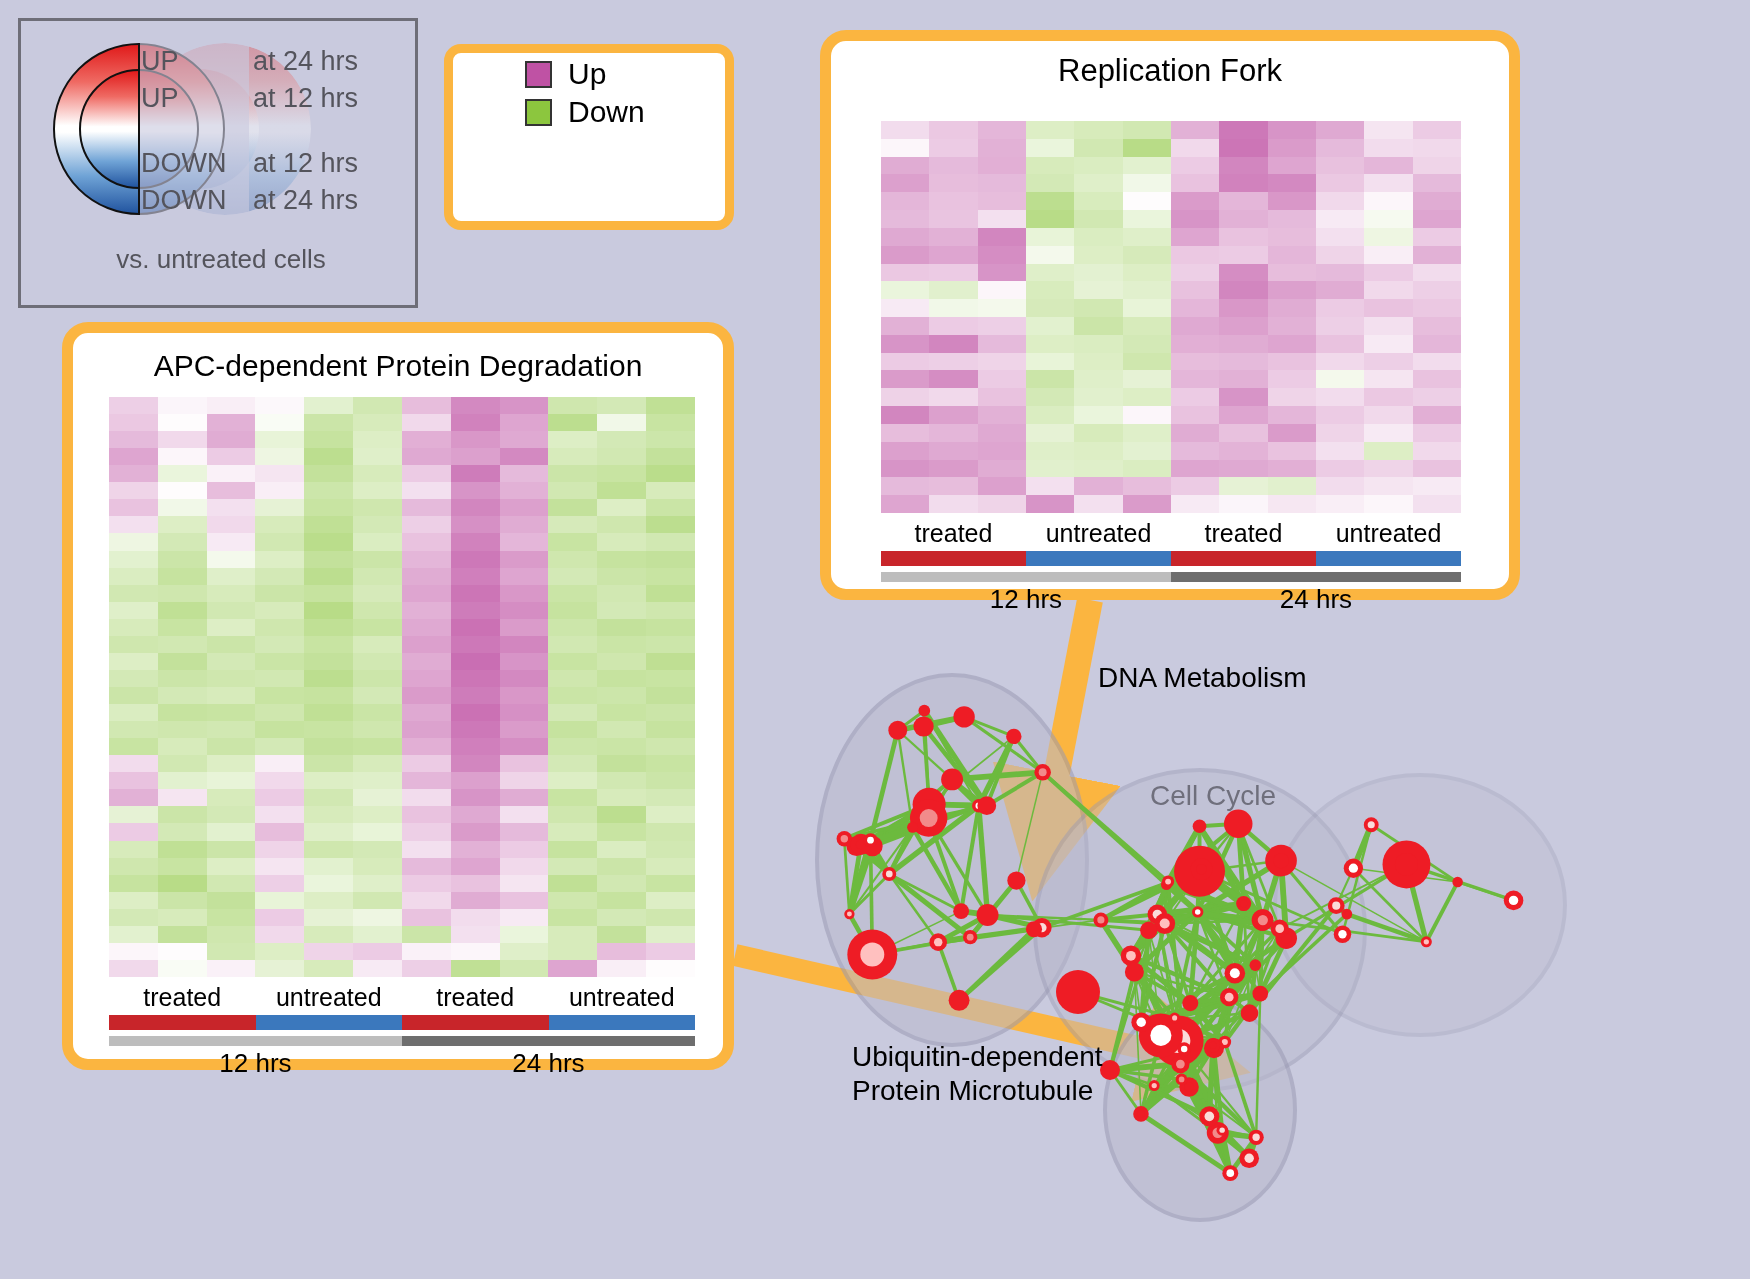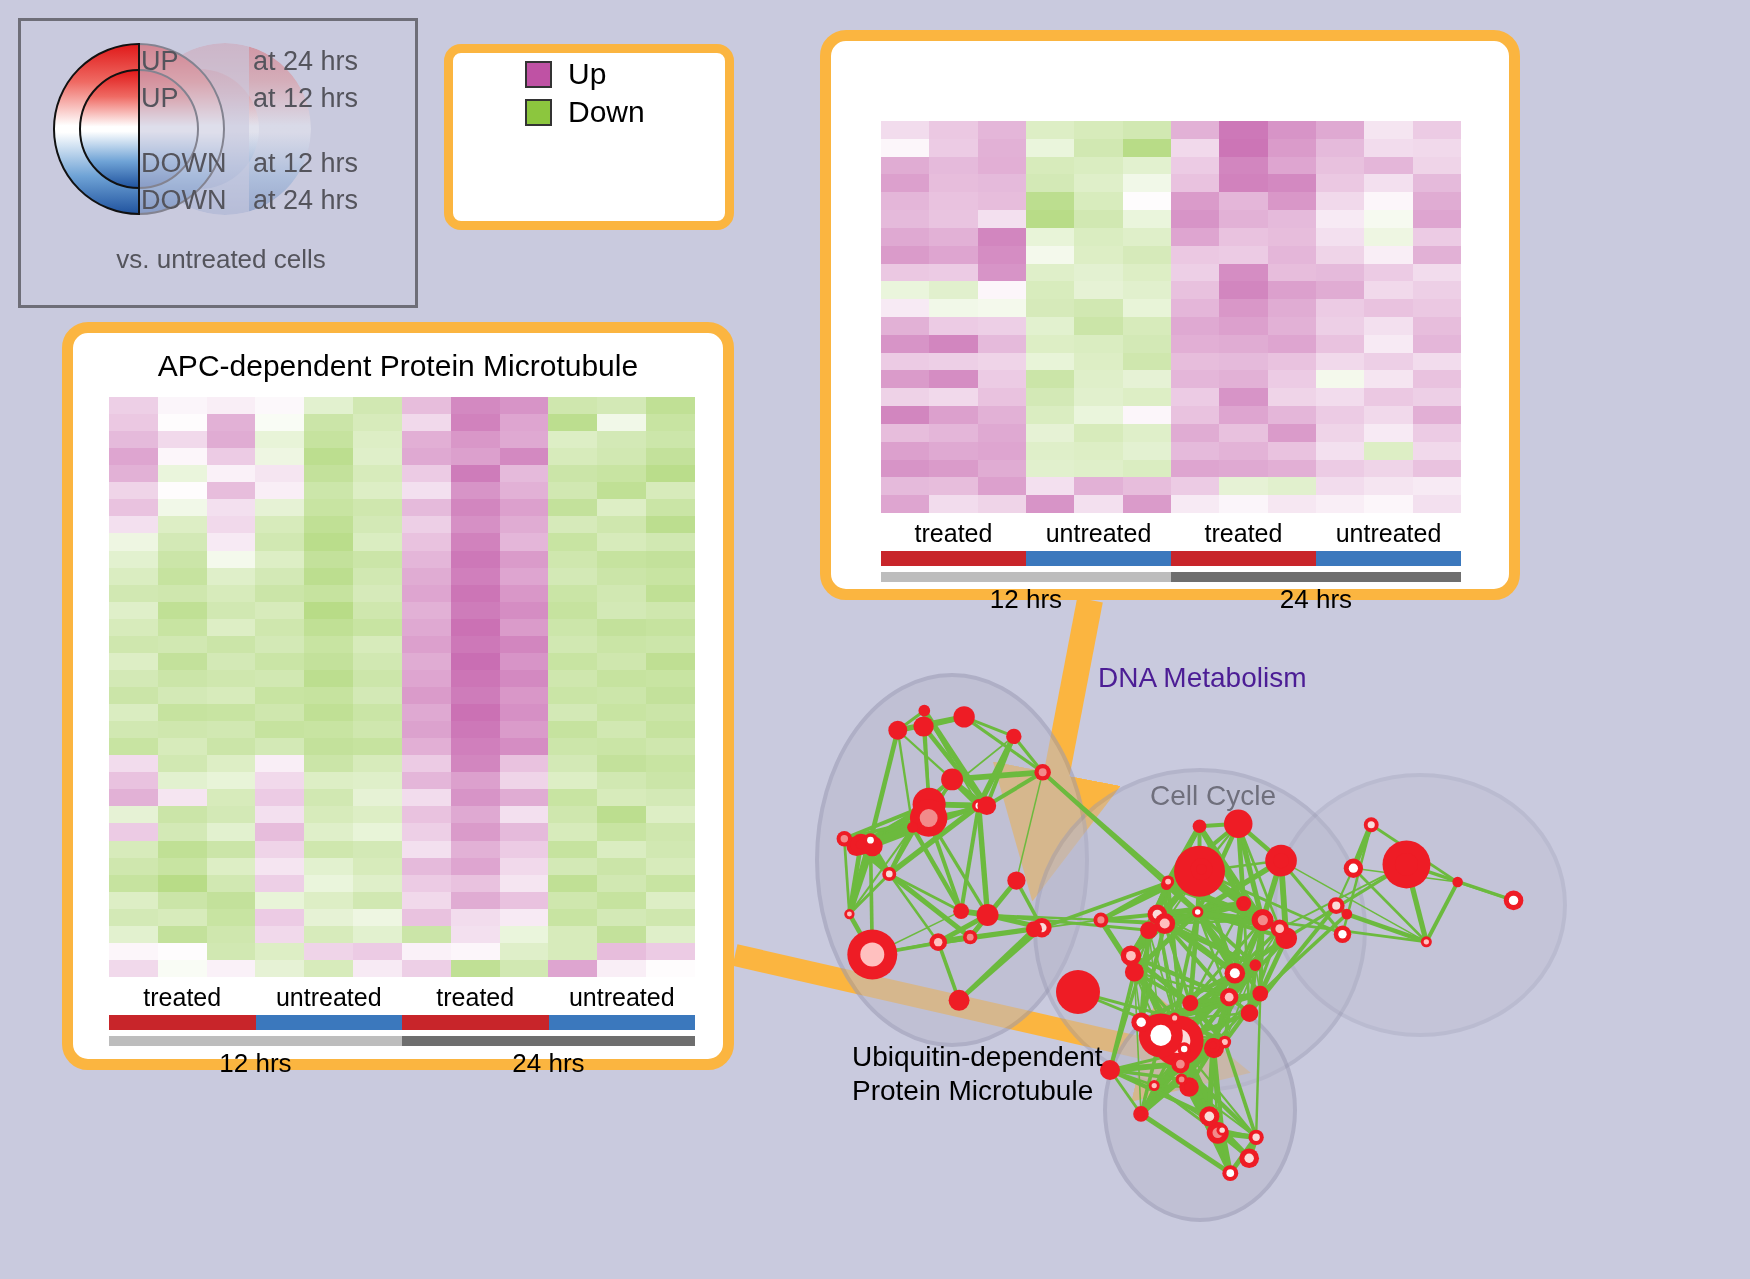--- a/index.html
+++ b/index.html
@@ -86,21 +86,21 @@
   .time-bars{display:flex;height:10px;margin-top:6px;}
   .time-bars div{flex:1;}
   .time-labels{display:flex;margin-top:2px;}
   .time-labels div{flex:1;text-align:center;font-size:26px;color:#000;}
 
   
   #network{position:absolute;left:780px;top:600px;width:970px;height:679px;}
   #network svg{width:100%;height:100%;display:block;}
 
   .cluster-label{position:absolute;font-size:28px;}
-  #label-dna-metabolism{left:1098px;top:662px;color:#4c1d95;}
+  #label-dna-metabolism{left:1098px;top:662px;color:#000000;}
   #label-cell-cycle{left:1150px;top:780px;color:#6f6f7c;}
   #label-microtubule{left:1385px;top:980px;color:#6f6f7c;line-height:34px;text-align:left;}
   #label-ubiquitin{left:852px;top:1040px;color:#000;line-height:34px;}
 
   
   #connectors{position:absolute;left:0;top:0;width:1750px;height:1279px;pointer-events:none;}
 </style>
 </head>
 <body>
 
@@ -154,20 +154,21 @@
     <defs>
       <marker id="ah" markerWidth="5" markerHeight="5" refX="2.4" refY="2.5" orient="auto">
         <path d="M0,0 L5,2.5 L0,5 z" fill="#fbb540"></path>
       </marker>
     </defs>
     <path d="M1090,600 L1045,835" stroke="#fbb540" stroke-width="26" fill="none" marker-end="url(#ah)"></path>
     <path d="M735,955 L1195,1060" stroke="#fbb540" stroke-width="22" fill="none" marker-end="url(#ah)"></path>
   </svg>
 
   <div class="panel" id="panel-replication-fork">
+    <div class="panel-title">Replication Fork</div>
     <div class="heatmap" id="hm-rf" style="grid-template-columns: repeat(12, 1fr); grid-template-rows: repeat(22, 1fr);">
         <div class="hm-cell" style="background: rgb(242, 220, 237);"></div>
         <div class="hm-cell" style="background: rgb(235, 200, 226);"></div>
         <div class="hm-cell" style="background: rgb(228, 182, 217);"></div>
         <div class="hm-cell" style="background: rgb(221, 238, 197);"></div>
         <div class="hm-cell" style="background: rgb(215, 235, 187);"></div>
         <div class="hm-cell" style="background: rgb(209, 232, 178);"></div>
         <div class="hm-cell" style="background: rgb(226, 177, 214);"></div>
         <div class="hm-cell" style="background: rgb(205, 120, 184);"></div>
         <div class="hm-cell" style="background: rgb(215, 148, 199);"></div>
@@ -445,21 +446,21 @@
         <div style="background:#6e6e6e"></div>
       </div>
       <div class="time-labels">
         <div>12 hrs</div>
         <div>24 hrs</div>
       </div>
     </div>
   </div>
 
   <div class="panel" id="panel-apc">
-    <div class="panel-title">APC-dependent Protein Microtubule</div>
+    <div class="panel-title">APC-dependent Protein Degradation</div>
     <div class="heatmap" id="hm-apc" style="grid-template-columns: repeat(12, 1fr); grid-template-rows: repeat(34, 1fr);">
         <div class="hm-cell" style="background: rgb(237, 207, 230);"></div>
         <div class="hm-cell" style="background: rgb(251, 245, 250);"></div>
         <div class="hm-cell" style="background: rgb(249, 238, 246);"></div>
         <div class="hm-cell" style="background: rgb(252, 248, 251);"></div>
         <div class="hm-cell" style="background: rgb(226, 241, 207);"></div>
         <div class="hm-cell" style="background: rgb(209, 232, 178);"></div>
         <div class="hm-cell" style="background: rgb(231, 189, 220);"></div>
         <div class="hm-cell" style="background: rgb(211, 137, 193);"></div>
         <div class="hm-cell" style="background: rgb(215, 148, 199);"></div>

